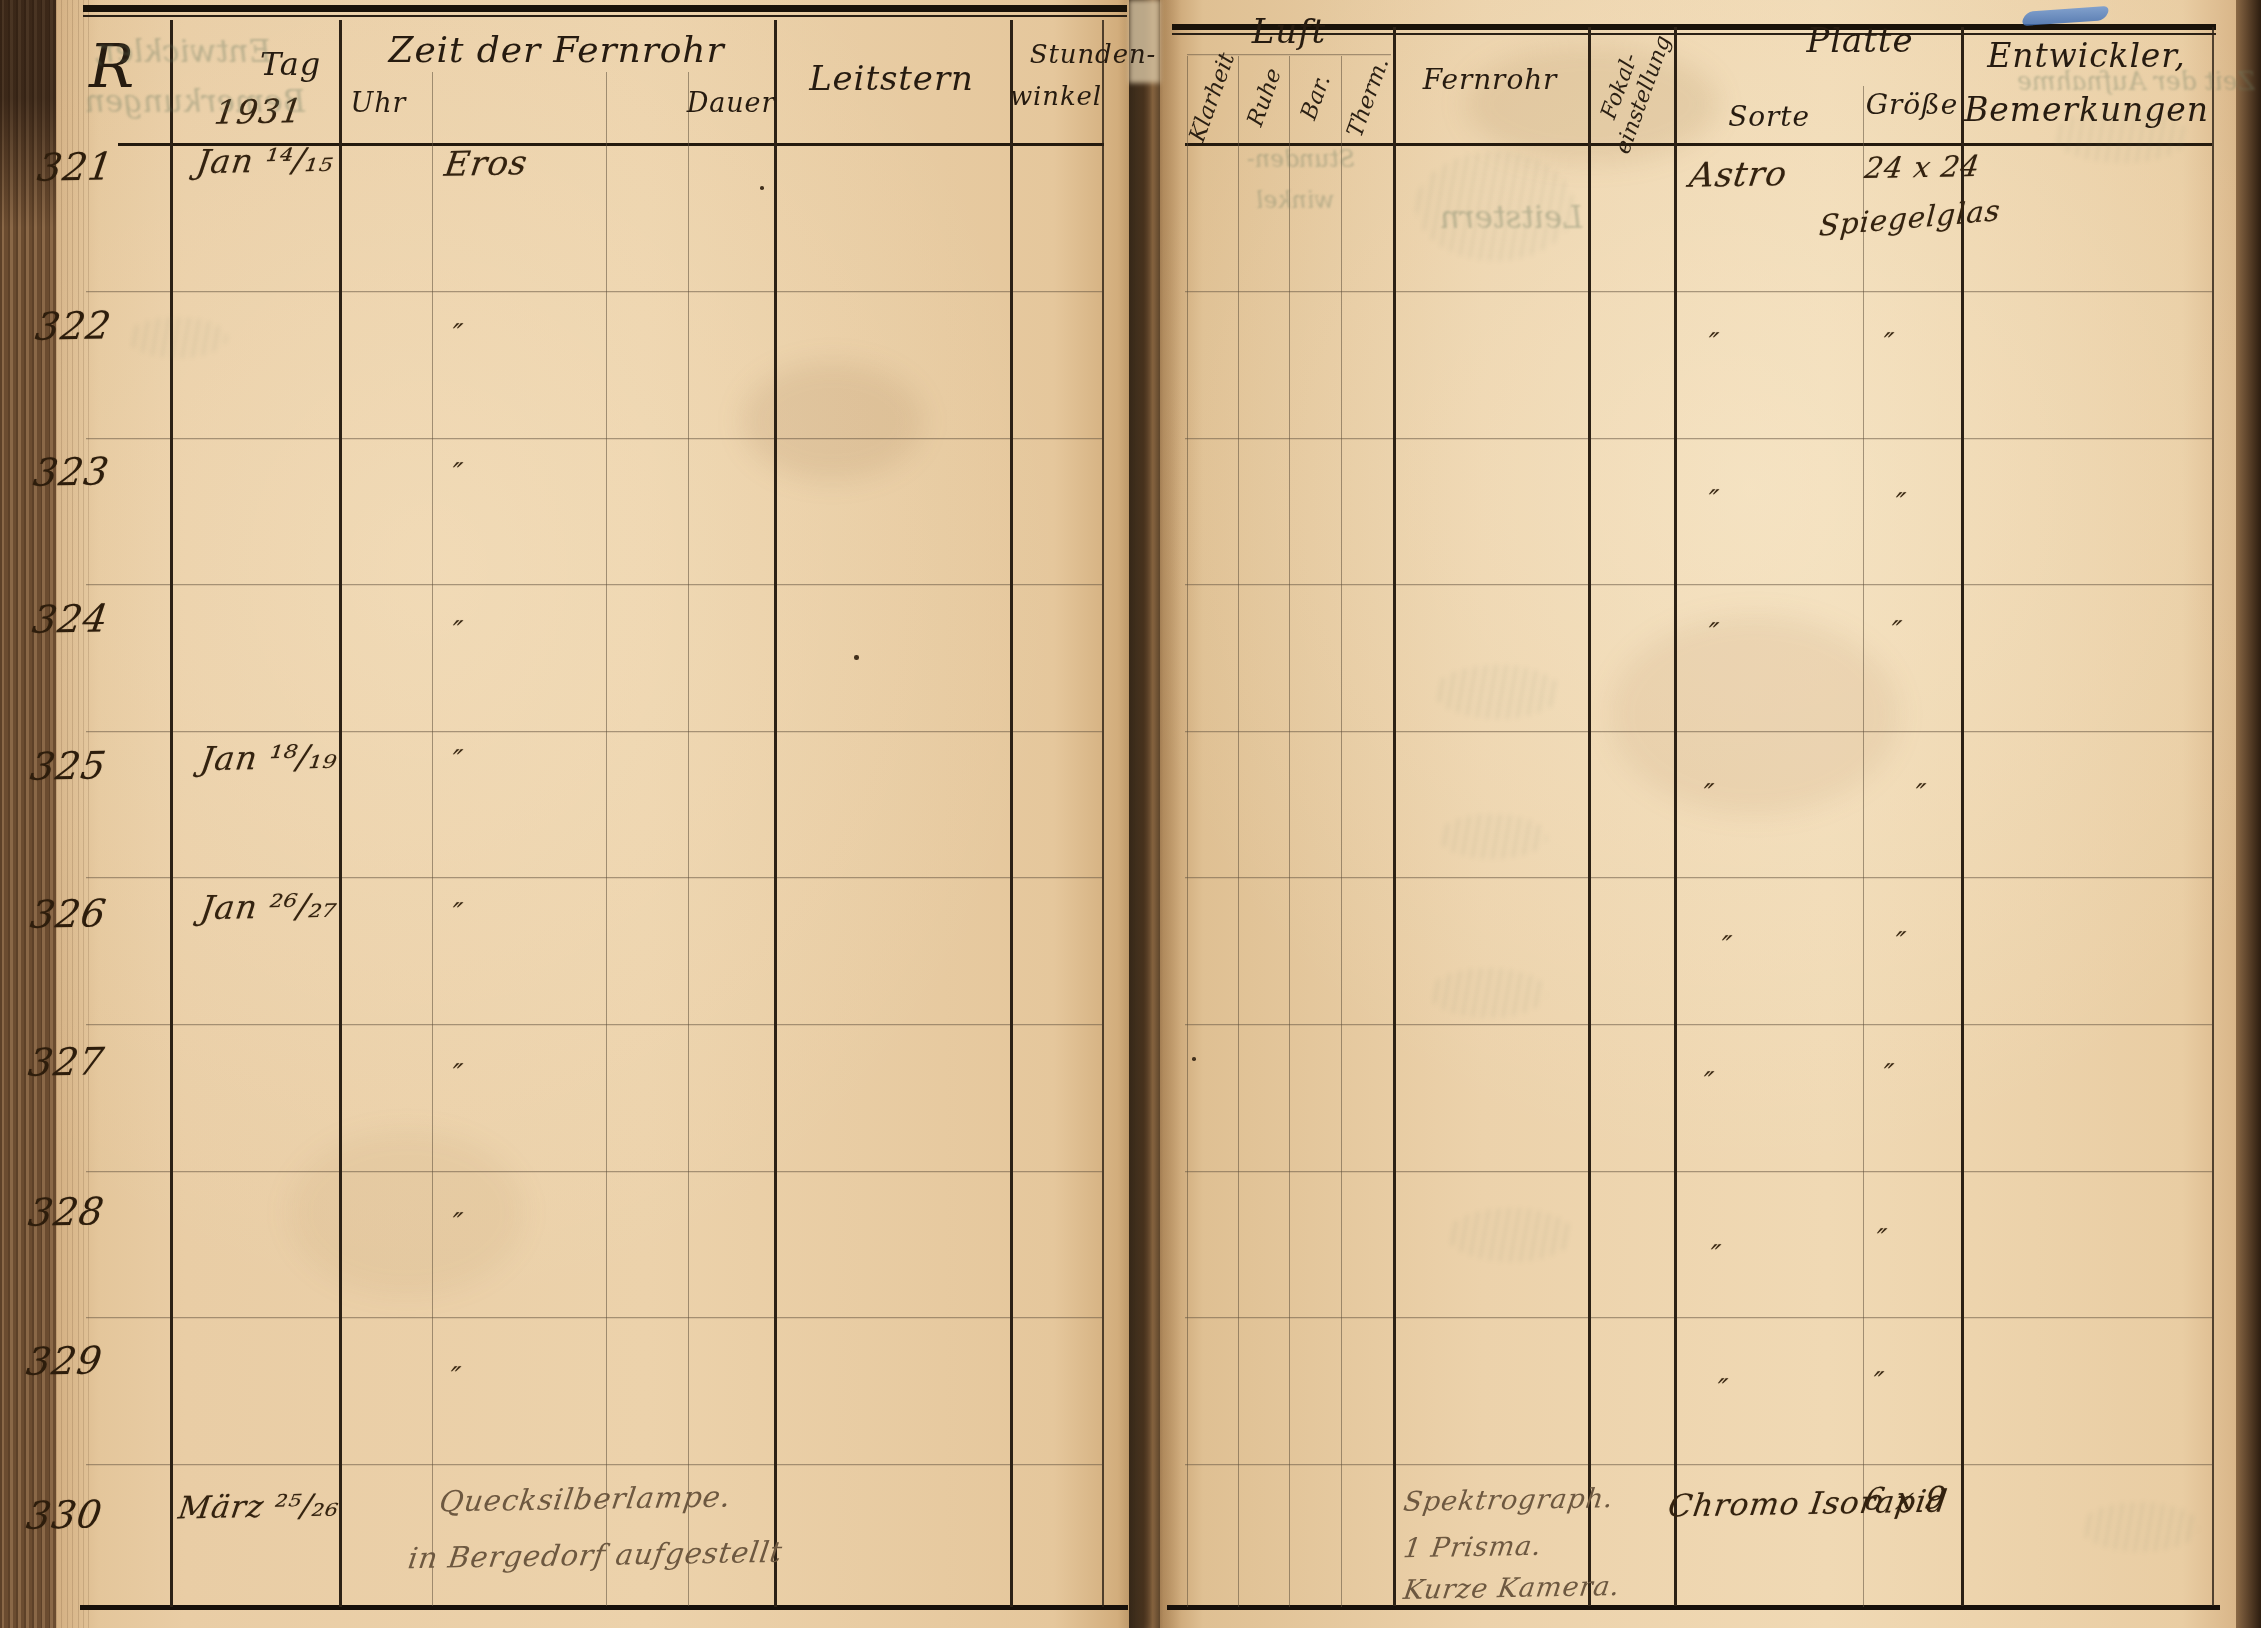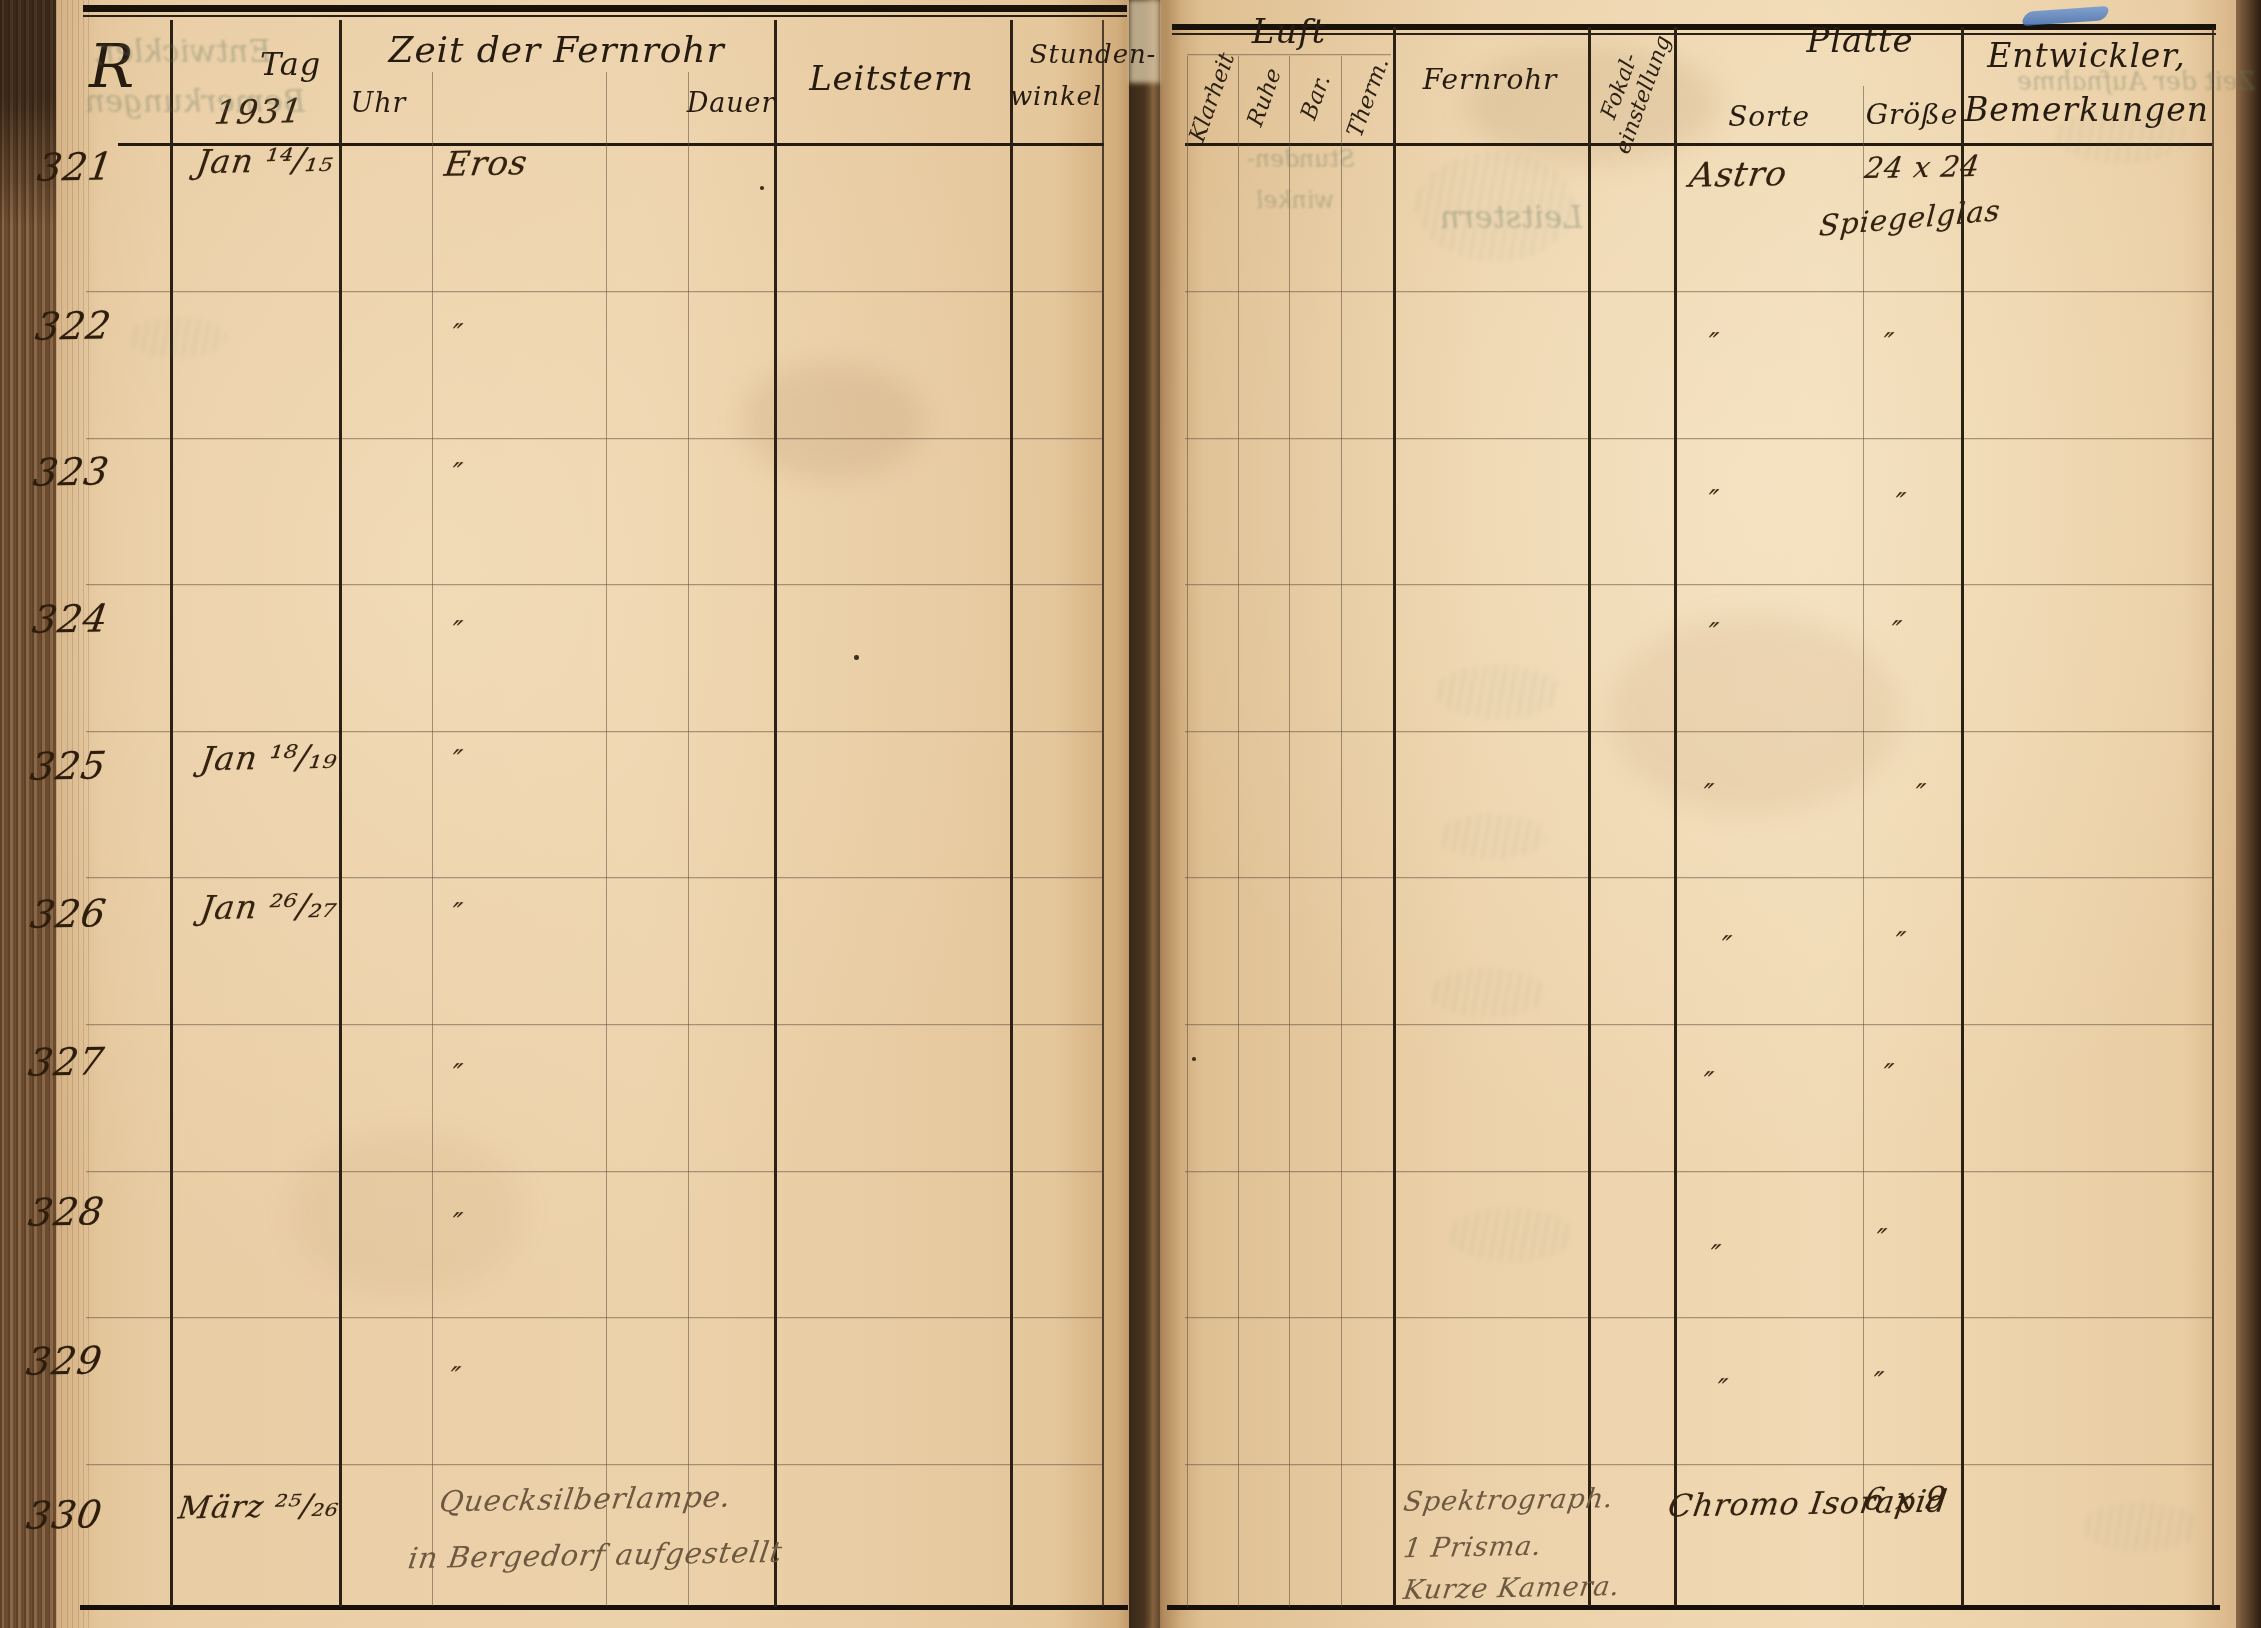--- a/index.html
+++ b/index.html
@@ -150,21 +150,21 @@
     </div>
   <div class="rot" style="left:1341px;top:52px;width:52px;height:90px;">
       <span style="font-size:22.6px;">Therm.</span>
     </div>
   <div class="pr center" style="left:1393px;top:63px;width:194px;font-size:28px;">Fernrohr</div>
   <div class="rot" style="left:1588px;top:34px;width:86px;height:113px;">
     <span style="font-size:22px;text-align:center;line-height:1.15;"><span>Fokal-</span><br><span>einstellung</span></span>
   </div>
   <div class="pr center" style="left:1674px;top:20px;width:288px;font-size:34px;padding-left:42px;">Platte</div>
   <div class="pr center" style="left:1674px;top:100px;width:190px;font-size:28px;">Sorte</div>
-  <div class="pr center" style="left:1863px;top:98px;width:98px;font-size:28px;">Größe</div>
+  <div class="pr center" style="left:1863px;top:88px;width:98px;font-size:28px;">Größe</div>
   <div class="pr center" style="left:1961px;top:36px;width:251px;font-size:33px;">Entwickler,</div>
   <div class="pr center" style="left:1961px;top:90px;width:251px;font-size:33px;">Bemerkungen</div>
   <div class="blue-mark"></div>
 
   <div class="hw num" style="left:38px;top:145px;font-size:38px;">321</div>
   <div class="hw" style="left:197px;top:141px;font-size:33px;">Jan ¹⁴/₁₅</div>
   <div class="hw" style="left:445px;top:143px;font-size:34px;">Eros</div>
   <div class="hw" style="left:1690px;top:154px;font-size:34px;">Astro</div>
   <div class="hw" style="left:1865px;top:150px;font-size:29px;">24 x 24</div>
   <div class="hw" style="left:1820px;top:201px;font-size:29px;transform:skewX(-9deg) rotate(-5deg);">Spiegelglas</div>

